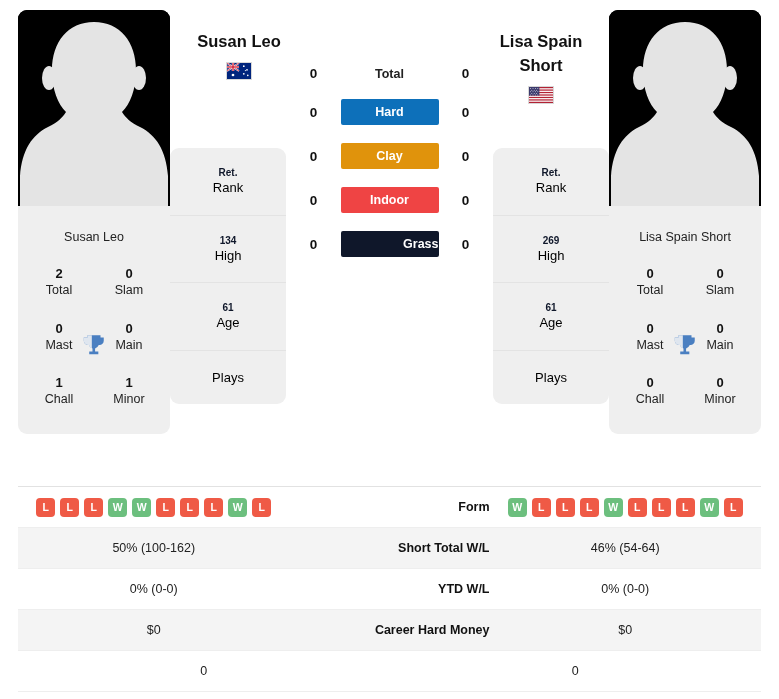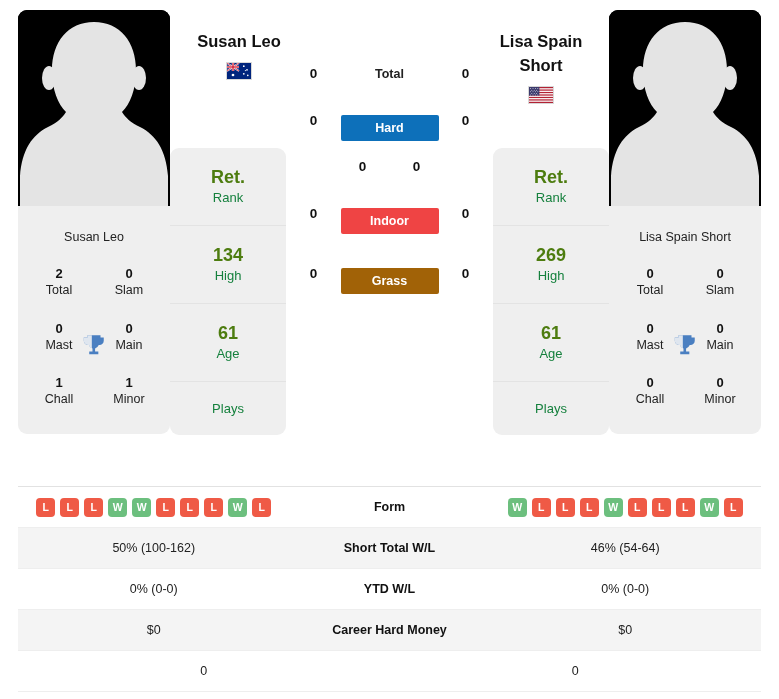--- a/index.html
+++ b/index.html
@@ -80,22 +80,22 @@
     border-radius: 9px;
     margin-top: 138px;
     overflow: hidden;
   }
   .rank-row {
     text-align: center;
     padding: 18px 4px 18px 4px;
     border-bottom: 1px solid #e3e3e3;
   }
   .rank-row:last-child { border-bottom: none; }
-  .rank-num { font-size: 18px; font-weight: bold; color: #4d7c0f; line-height: 1.3; }
-  .rank-lab { font-size: 13px; color: #15803d; line-height: 1.35; }
+  .rank-num { font-size: 10px; font-weight: bold; color: #0f172a; line-height: 1.3; }
+  .rank-lab { font-size: 13px; color: #000000; line-height: 1.35; }
   .rank-lab.solo { font-size: 13px; }
 
   
   .name-block {
     position: absolute;
     top: 30px;
     width: 130px;
     text-align: center;
   }
   .name-block.left  { left: 174px; }
@@ -146,21 +146,20 @@
   .h2h-mid.plain { color: #222; }
   .h2h-pill {
     display: block;
     width: 98px;
     padding: 6px 0;
     border-radius: 2px;
     color: #ffffff;
     font-size: 12.5px;
     font-weight: bold;
     text-align: center;
-    margin-top: 16px;
   }
 
   
   .stat-table {
     position: absolute;
     left: 18px;
     top: 486px;
     width: 743px;
     border-top: 1px solid #e2e2e2;
   }
@@ -176,21 +175,21 @@
     display: flex;
     align-items: center;
     justify-content: center;
     font-size: 12.5px;
     color: #222;
     padding: 0 6px;
   }
   .stat-side.forms { gap: 5px; }
   .stat-label {
     flex: 0 0 200px;
-    text-align: center;
+    text-align: right;
     font-size: 12.5px;
     font-weight: bold;
     color: #111;
   }
   .form-badge {
     width: 19px;
     height: 19px;
     border-radius: 4px;
     color: #ffffff;
     font-size: 10.5px;
@@ -276,33 +275,36 @@
       </div>
       <div class="h2h-row">
         <div class="h2h-score">0</div>
         <div class="h2h-mid">
           <span class="h2h-pill" style="background: rgb(13, 112, 186);">Hard</span>
         </div>
         <div class="h2h-score">0</div>
       </div>
       <div class="h2h-row">
         <div class="h2h-score">0</div>
+        <div class="h2h-mid">
+          <span class="h2h-pill" style="background: rgb(224, 147, 12);">Clay</span>
+        </div>
         <div class="h2h-score">0</div>
       </div>
       <div class="h2h-row">
         <div class="h2h-score">0</div>
         <div class="h2h-mid">
           <span class="h2h-pill" style="background: #ef4444;">Indoor</span>
         </div>
         <div class="h2h-score">0</div>
       </div>
       <div class="h2h-row">
         <div class="h2h-score">0</div>
         <div class="h2h-mid">
-          <span class="h2h-pill" style="background: #a16207;">Grass</span>
+          <span class="h2h-pill" style="background: #0f172a; text-align: right;">Grass</span>
         </div>
         <div class="h2h-score">0</div>
       </div>
     </div>
 
     <div class="rank-card">
       <div class="rank-row">
         <div class="rank-num">Ret.</div>
         <div class="rank-lab">Rank</div>
       </div>

